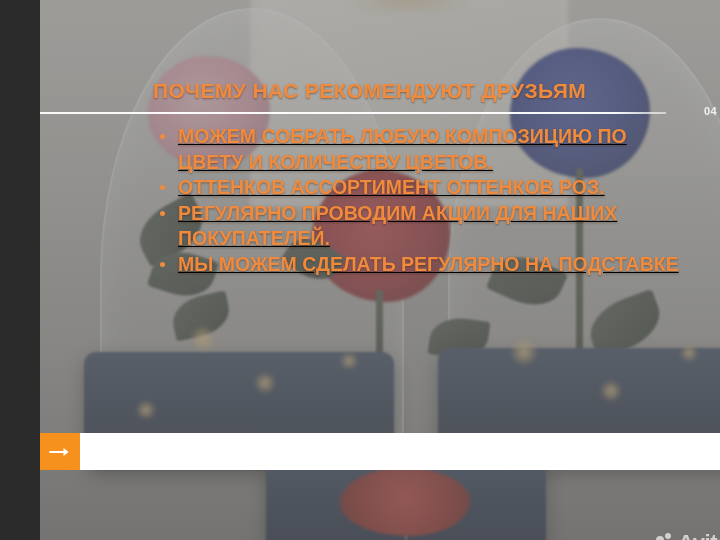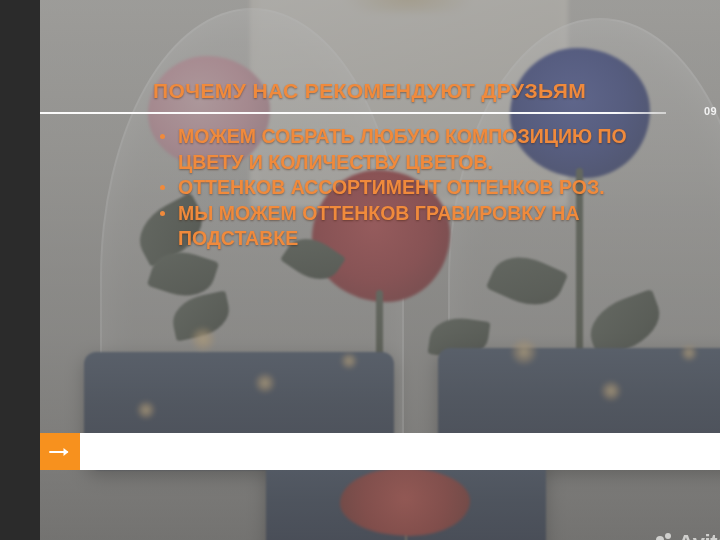--- a/index.html
+++ b/index.html
@@ -146,20 +146,21 @@
     color: #f2f2f2;
     letter-spacing: .5px;
   }
 
   .bullets {
     position: absolute;
     left: 113px; top: 124px;
     width: 530px;
     margin: 0; padding: 0;
     list-style: none;
+    text-decoration: underline;
   }
   .bullet {
     position: relative;
     padding-left: 25px;
     font-size: 19.5px;
     font-weight: bold;
     line-height: 25.5px;
     color: #f08a3c;
     text-shadow: 0 1px 2px rgba(60,25,0,.42);
     margin-bottom: 0;
@@ -258,26 +259,27 @@
   </div>
 
   <div class="overlay"></div>
 
   <div class="content">
 
     <div class="slide-title">ПОЧЕМУ НАС РЕКОМЕНДУЮТ ДРУЗЬЯМ</div>
 
     <div class="divider"></div>
 
-    <div class="page-number">09</div>
+    <div class="page-number">04</div>
 
     <ul class="bullets">
       <li class="bullet">МОЖЕМ СОБРАТЬ ЛЮБУЮ КОМПОЗИЦИЮ ПО ЦВЕТУ И КОЛИЧЕСТВУ ЦВЕТОВ.</li>
       <li class="bullet">ОТТЕНКОВ АССОРТИМЕНТ ОТТЕНКОВ РОЗ.</li>
-      <li class="bullet">МЫ МОЖЕМ ОТТЕНКОВ ГРАВИРОВКУ НА ПОДСТАВКЕ</li>
+      <li class="bullet">РЕГУЛЯРНО ПРОВОДИМ АКЦИИ ДЛЯ НАШИХ ПОКУПАТЕЛЕЙ.</li>
+      <li class="bullet">МЫ МОЖЕМ СДЕЛАТЬ РЕГУЛЯРНО НА ПОДСТАВКЕ</li>
     </ul>
 
     <div class="bottom-bar"></div>
 
     <div class="arrow-button">
       <span>
         <svg width="22" height="12" viewBox="0 0 22 12" aria-hidden="true">
           <path d="M1 6 H18" stroke="#ffffff" stroke-width="1.8" fill="none" stroke-linecap="round"></path>
           <path d="M14.5 2 L19.5 6 L14.5 10 Z" fill="#ffffff"></path>
         </svg>

